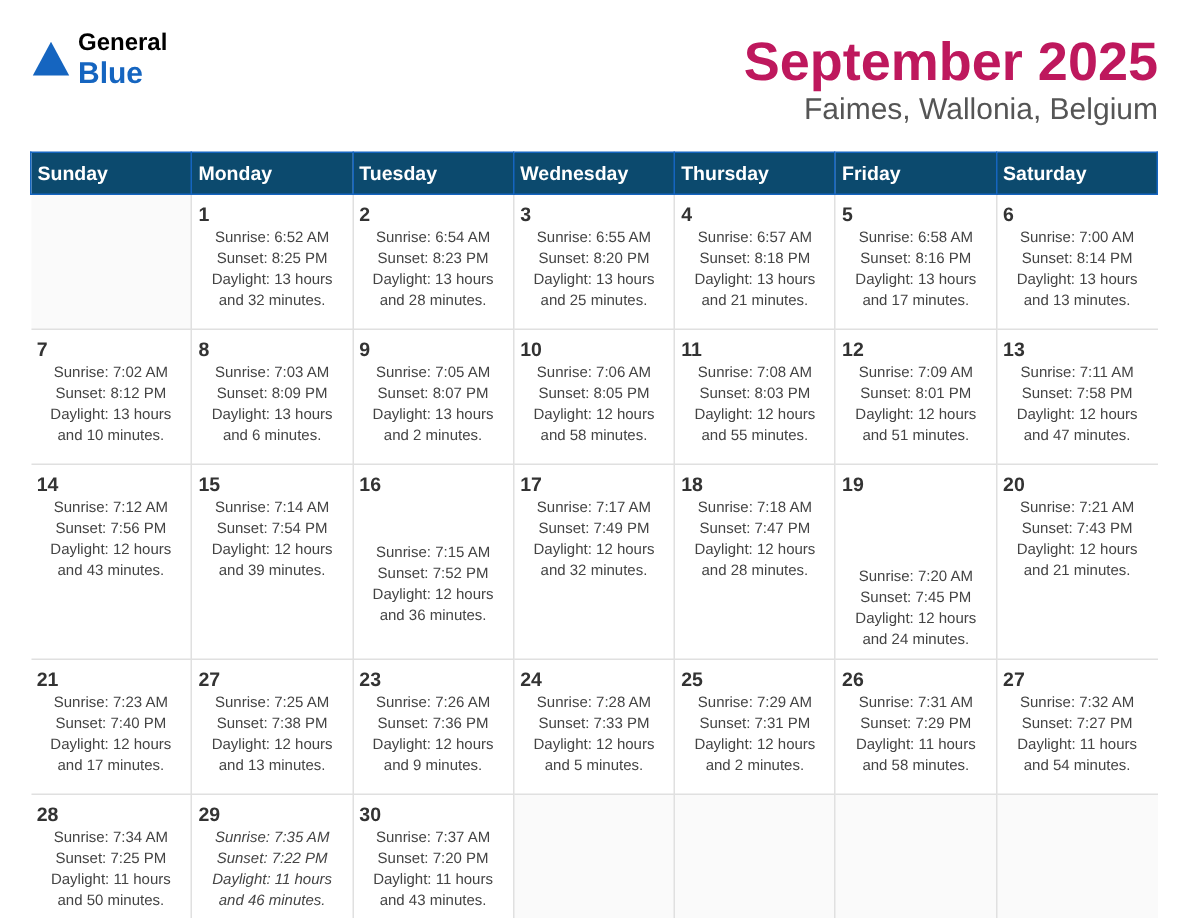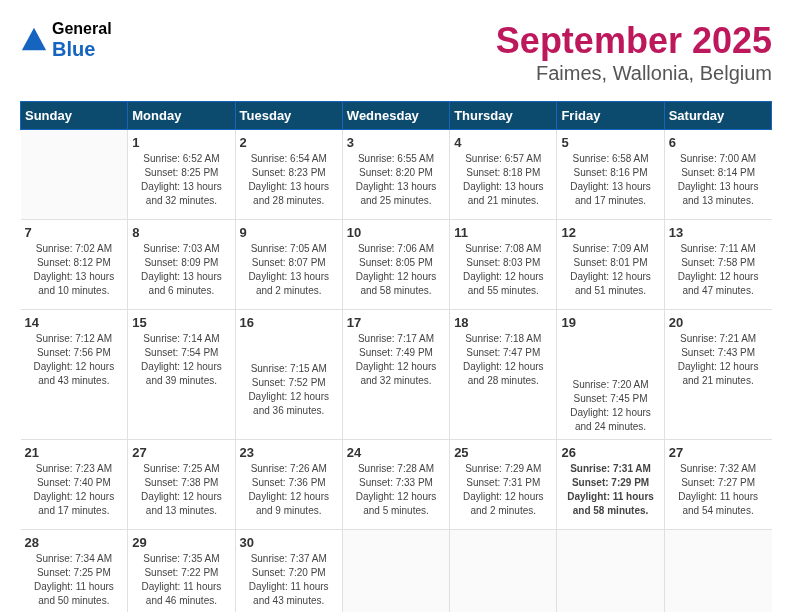--- a/index.html
+++ b/index.html
@@ -307,21 +307,21 @@
         </td>
         <td>
           <span class="day-num">25</span>
           <div class="day-info" style="white-space: pre-line;">Sunrise: 7:29 AM
 Sunset: 7:31 PM
 Daylight: 12 hours
 and 2 minutes.</div>
         </td>
         <td>
           <span class="day-num">26</span>
-          <div class="day-info" style="white-space: pre-line; font-weight: bold;">Sunrise: 7:31 AM
+          <div class="day-info" style="white-space: pre-line;">Sunrise: 7:31 AM
 Sunset: 7:29 PM
 Daylight: 11 hours
 and 58 minutes.</div>
         </td>
         <td>
           <span class="day-num">27</span>
           <div class="day-info" style="white-space: pre-line;">Sunrise: 7:32 AM
 Sunset: 7:27 PM
 Daylight: 11 hours
 and 54 minutes.</div>
@@ -330,21 +330,21 @@
       <tr>
         <td>
           <span class="day-num">28</span>
           <div class="day-info" style="white-space: pre-line;">Sunrise: 7:34 AM
 Sunset: 7:25 PM
 Daylight: 11 hours
 and 50 minutes.</div>
         </td>
         <td>
           <span class="day-num">29</span>
-          <div class="day-info" style="white-space: pre-line;">Sunrise: 7:35 AM
+          <div class="day-info" style="white-space: pre-line; font-style: italic;">Sunrise: 7:35 AM
 Sunset: 7:22 PM
 Daylight: 11 hours
 and 46 minutes.</div>
         </td>
         <td>
           <span class="day-num">30</span>
           <div class="day-info" style="white-space: pre-line;">Sunrise: 7:37 AM
 Sunset: 7:20 PM
 Daylight: 11 hours
 and 43 minutes.</div>

